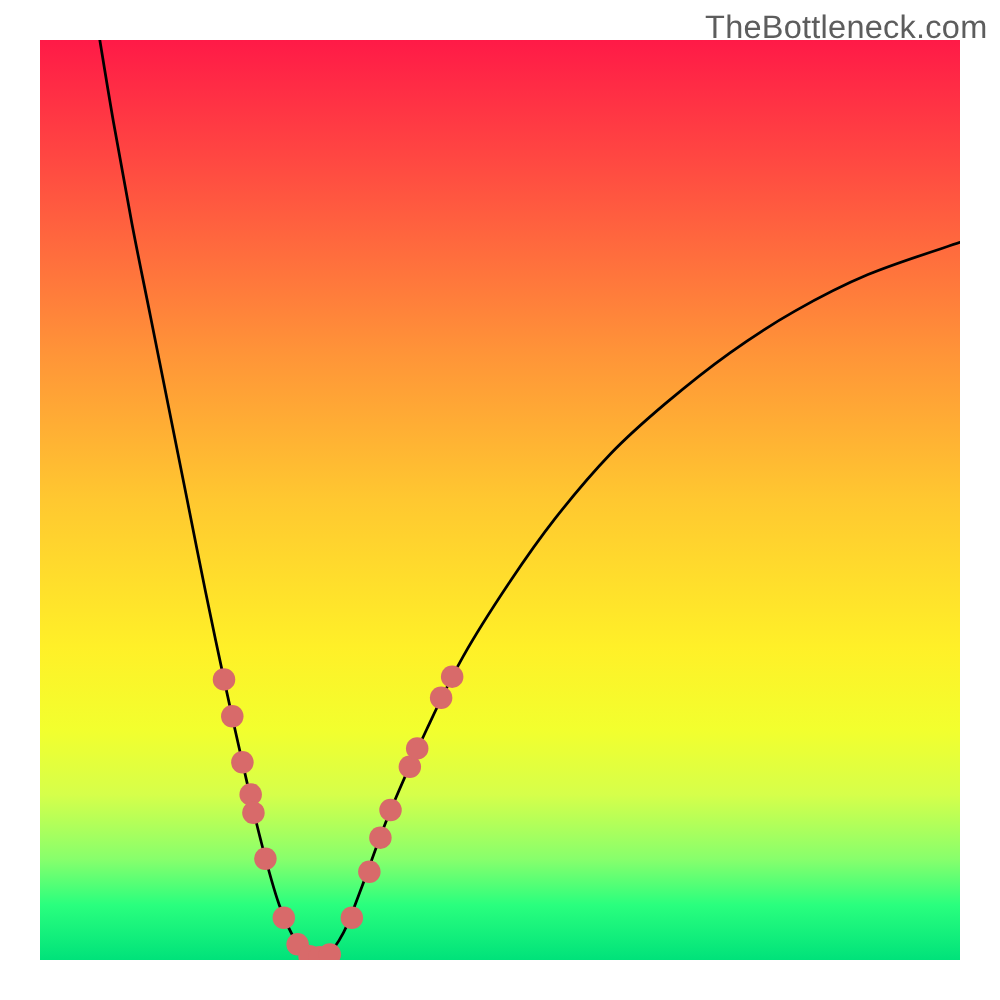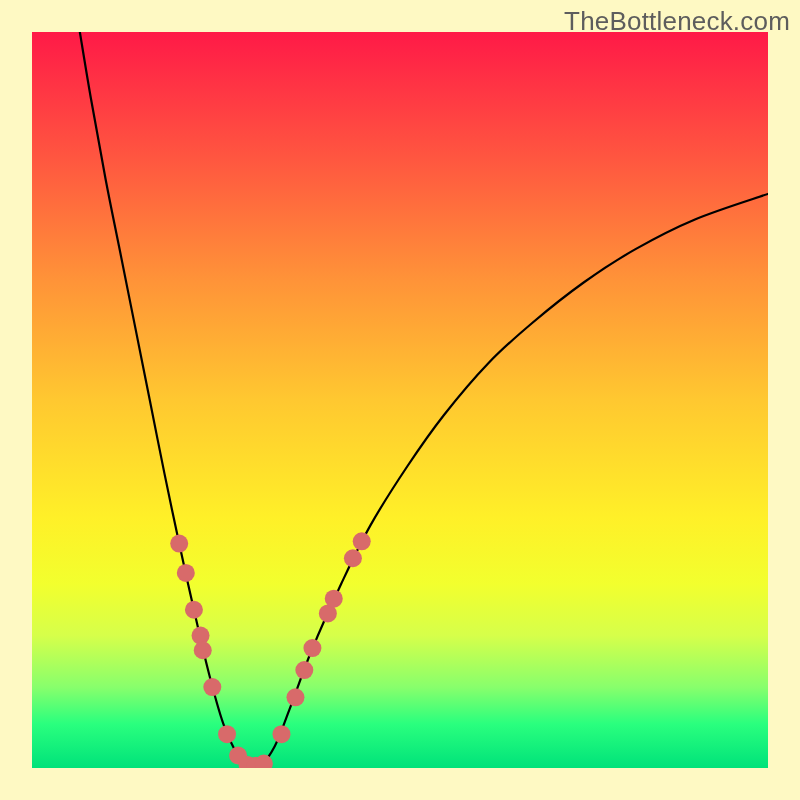--- a/index.html
+++ b/index.html
@@ -10,21 +10,21 @@
     background: #000;
     overflow: hidden;
     font-family: Arial, Helvetica, sans-serif;
   }
   .frame {
     position: absolute;
     left: 0;
     top: 0;
     width: 800px;
     height: 800px;
-    background: #fef9c3;
+    background: #ffffff;
   }
   .plot {
     position: absolute;
     left: 32px;
     top: 32px;
     width: 736px;
     height: 736px;
     background: linear-gradient(
       to bottom,
       #ff1a47 0%,

